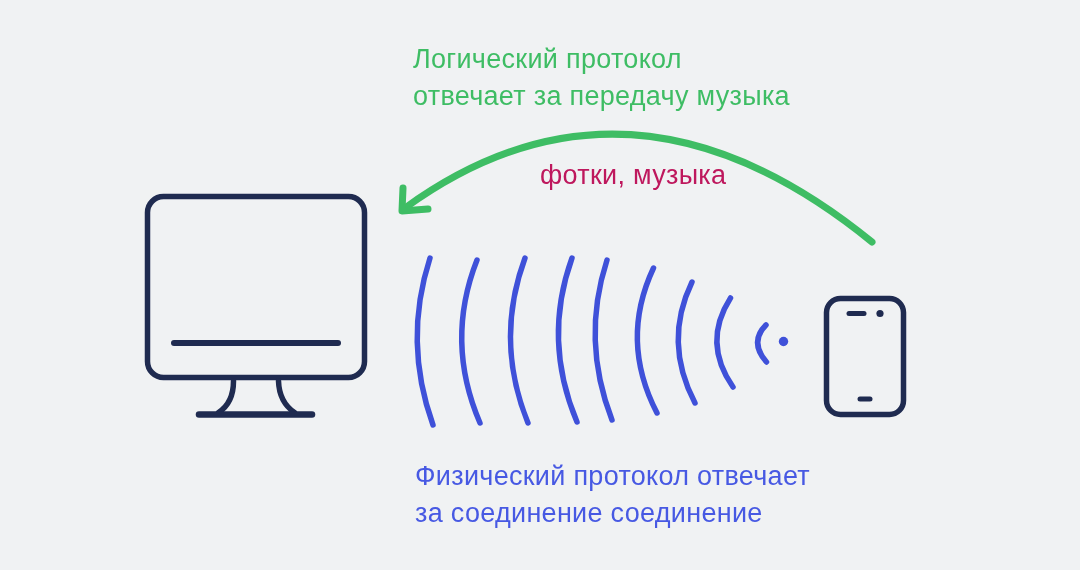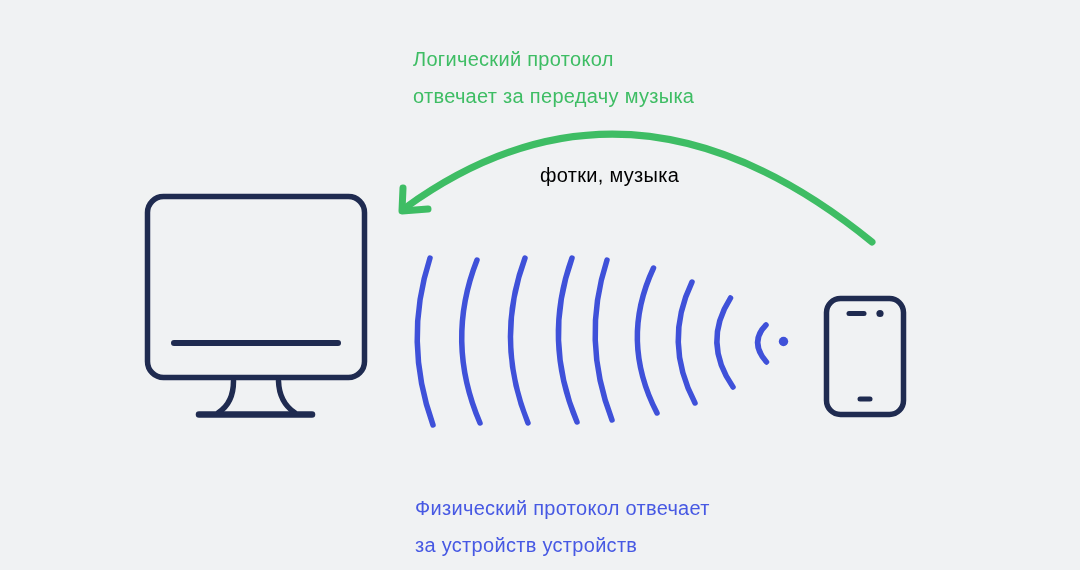--- a/index.html
+++ b/index.html
@@ -19,29 +19,29 @@
   }
   .gfx {
     position: absolute;
     left: 0;
     top: 0;
     width: 1080px;
     height: 570px;
   }
   .label {
     position: absolute;
-    font-size: 20px;
+    font-size: 27px;
     line-height: 37px;
     font-weight: 400;
     letter-spacing: 0.3px;
     white-space: nowrap;
   }
   .label-green  { left: 413px; top: 41px;  color: #3EBD64; }
-  .label-orange { left: 540px; top: 157px; color: #000000; }
-  .label-blue   { left: 415px; top: 458px; color: #4759E3; margin-top: 32px; }
+  .label-orange { left: 540px; top: 157px; color: #be185d; }
+  .label-blue   { left: 415px; top: 458px; color: #4759E3; }
 </style>
 </head>
 <body>
 
 <div class="canvas">
 
   <svg class="gfx" viewBox="0 0 1080 570">
 
     <g fill="none" stroke="#1F2B50" stroke-width="5.5" stroke-linecap="round">
       <rect x="147.5" y="196.5" width="217" height="181" rx="16"></rect>
@@ -79,16 +79,16 @@
 
   <div class="label label-green">
     <div>Логический протокол</div>
     <div>отвечает за передачу музыка</div>
   </div>
 
   <div class="label label-orange">фотки, музыка</div>
 
   <div class="label label-blue">
     <div>Физический протокол отвечает</div>
-    <div>за устройств устройств</div>
+    <div>за соединение соединение</div>
   </div>
 
 </div>
 
 </body></html>

